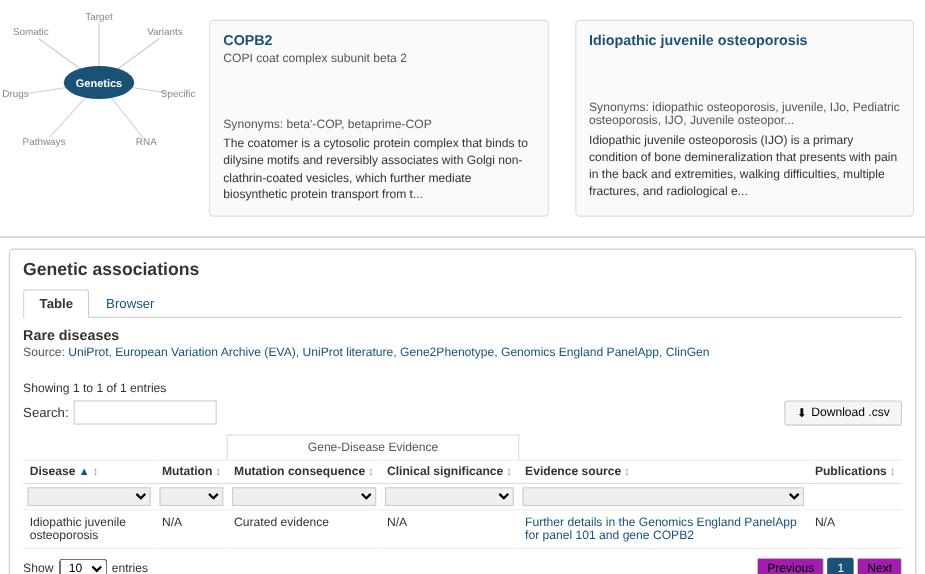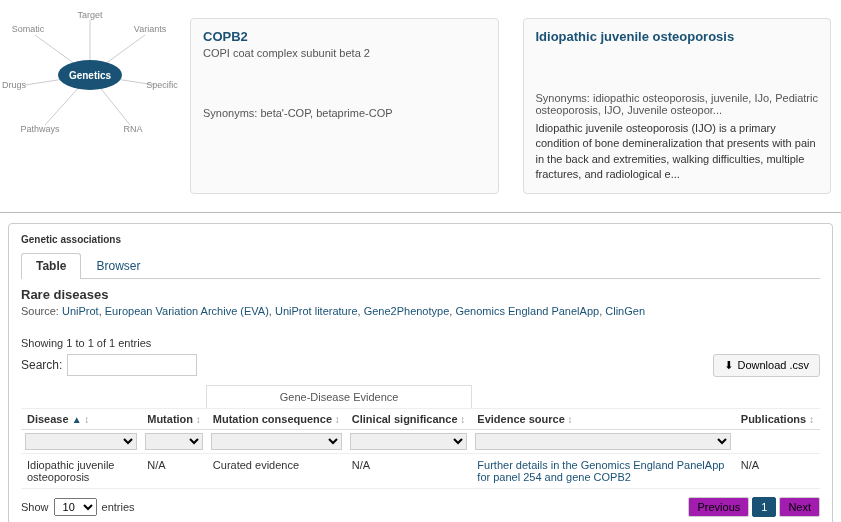--- a/index.html
+++ b/index.html
@@ -64,21 +64,21 @@
     }
 
     
     .genetic-section {
       border: 1px solid #ccc;
       border-radius: 4px;
       margin: 0 8px 8px 8px;
       padding: 10px 12px;
     }
     .section-title {
-      font-size: 10px;
+      font-size: 16px;
       font-weight: bold;
       margin-bottom: 8px;
       color: #333;
     }
     .tabs {
       display: flex;
       border-bottom: 1px solid #ccc;
       margin-bottom: 8px;
     }
     .tab {
@@ -261,20 +261,21 @@
       <ellipse cx="90" cy="65" rx="32" ry="15" fill="#1a5276"></ellipse>
       <text x="90" y="69" text-anchor="middle" font-size="10" fill="#fff" font-weight="bold">Genetics</text>
     </svg>
   </div>
 
   <div class="card-area">
     <div class="info-card">
       <div class="card-title">COPB2</div>
       <div class="card-subtitle">COPI coat complex subunit beta 2</div>
       <div class="card-synonyms">Synonyms: beta'-COP, betaprime-COP</div>
+      <div class="card-desc">The coatomer is a cytosolic protein complex that binds to dilysine motifs and reversibly associates with Golgi non-clathrin-coated vesicles, which further mediate biosynthetic protein transport from t...</div>
     </div>
     <div class="info-card">
       <div class="card-title">Idiopathic juvenile osteoporosis</div>
       <div class="card-synonyms">Synonyms: idiopathic osteoporosis, juvenile, IJo, Pediatric osteoporosis, IJO, Juvenile osteopor...</div>
       <div class="card-desc">Idiopathic juvenile osteoporosis (IJO) is a primary condition of bone demineralization that presents with pain in the back and extremities, walking difficulties, multiple fractures, and radiological e...</div>
     </div>
   </div>
 </div>
 
 <hr class="connector-line">
@@ -336,21 +337,21 @@
         <td></td>
       </tr>
     </thead>
     <tbody>
       <tr>
         <td>Idiopathic juvenile osteoporosis</td>
         <td>N/A</td>
         <td>Curated evidence</td>
         <td>N/A</td>
         <td>
-          <a href="#" class="link-text">Further details in the Genomics England PanelApp for panel 254 and gene COPB2</a>
+          <a href="#" class="link-text">Further details in the Genomics England PanelApp for panel 101 and gene COPB2</a>
         </td>
         <td>N/A</td>
       </tr>
     </tbody>
   </table>
 
   <div class="bottom-row">
     <div class="show-entries">
       <span>Show</span>
       <select>

